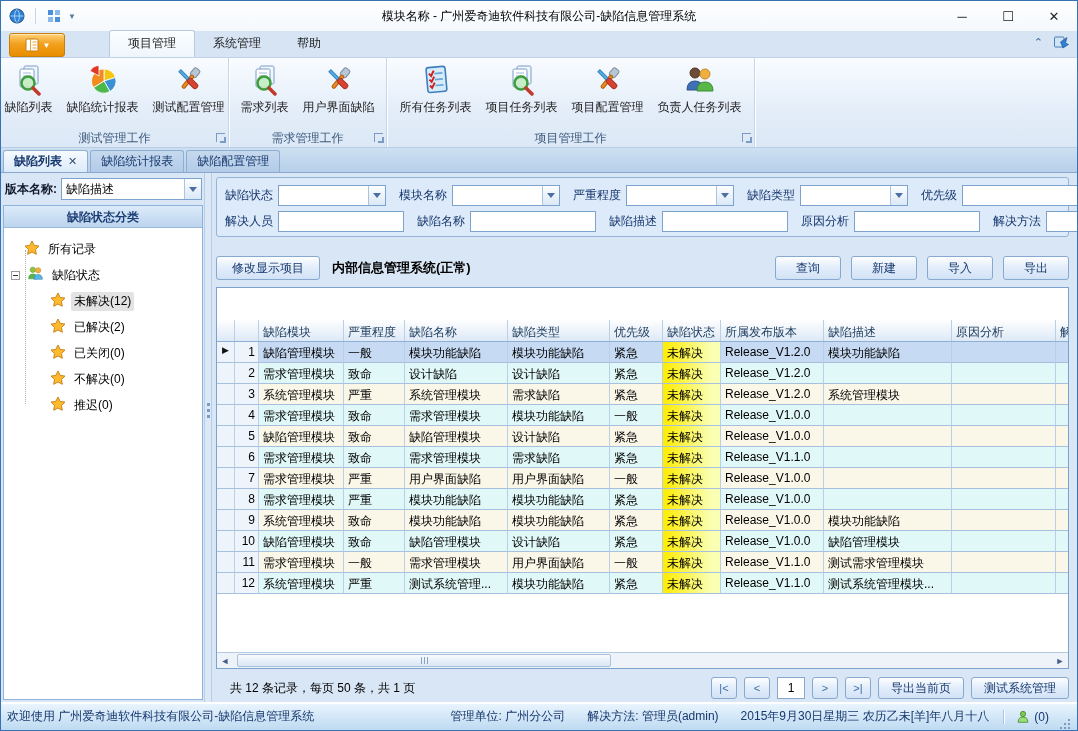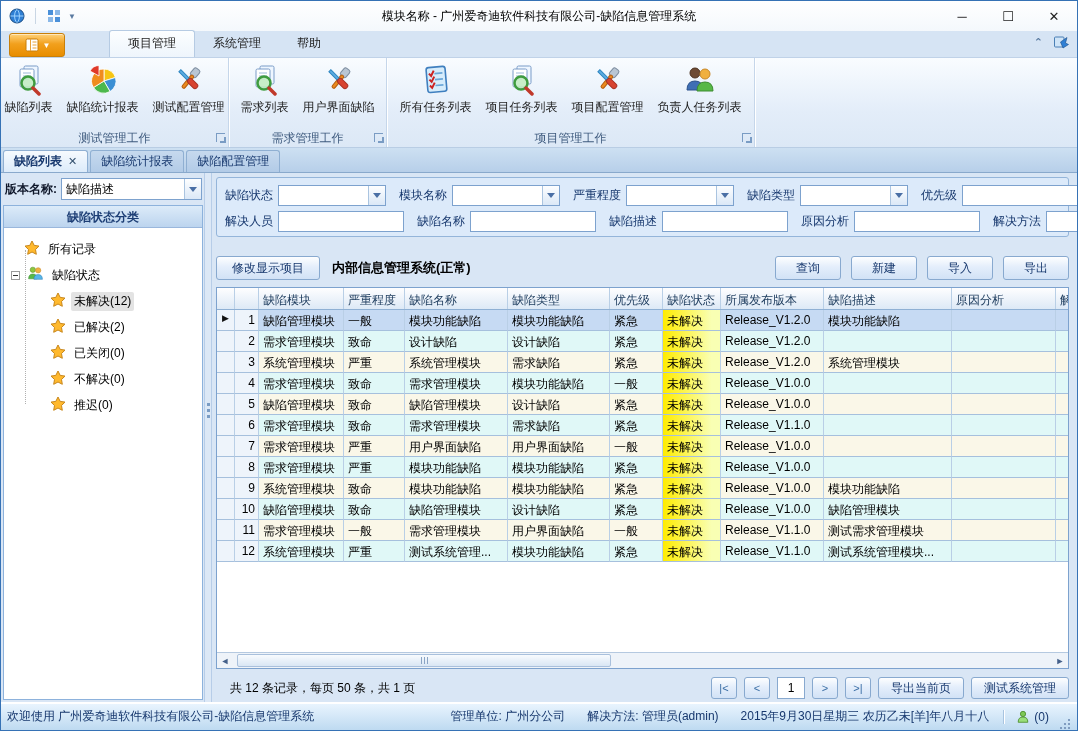--- a/index.html
+++ b/index.html
@@ -76,21 +76,21 @@
   .flabel { color:#17386e; white-space:nowrap; }
   .fcombo, .ftext { height:21px; background:#fff; border:1px solid #7da2ce; display:flex; align-items:center; }
 
   .gridtoolbar { position:absolute; left:4px; right:7px; top:82px; height:26px; display:flex; align-items:center; gap:12px; }
   .btn { height:24px; padding:0 12px; border:1px solid #88a9cf; border-radius:3px; background:linear-gradient(#fdfeff,#e4eefb 45%,#d2e2f6); color:#17386e; display:flex; align-items:center; justify-content:center; white-space:nowrap; }
   .sys-label { font-weight:bold; color:#000; font-size:13px; }
   .gt-right { margin-left:auto; display:flex; gap:10px; }
   .gt-right .btn { width:66px; }
 
   .grid { position:absolute; left:4px; right:7px; top:114px; height:382px; background:#fff; border:1px solid #7da2ce; overflow:hidden; }
-  .gh { display:flex; height:22px; background:linear-gradient(#fefeff,#dde9f6); border-bottom:1px solid #8fb0d4; }
+  .gh { display:flex; height:22px; background:linear-gradient(#fefeff,#dde9f6); border-bottom:1px solid #8fb0d4;margin-top:32px; }
   .gh .hc { flex:none; border-right:1px solid #b9cfe6; color:#1b3a5c; padding:4px 0 0 4px; overflow:hidden; white-space:nowrap; }
   .grow { display:flex; height:21px; }
   .grow .c { flex:none; border-right:1px solid #b9cfe6; border-bottom:1px solid #a6c0dd; padding:3px 0 0 4px; overflow:hidden; white-space:nowrap; color:#000; }
   .grow.cream .c { background:#faf7e8; }
   .grow.cyan .c { background:#e0f8f7; }
   .grow.sel .c { background:#c6daf3; }
   .grow .c.rowsel, .grow .c.rownum { background:#eef4fb !important; }
   .grow .c.rownum { text-align:right; padding-right:3px; padding-left:0; }
   .grow .c.status { background:linear-gradient(90deg,#ffec00,#f9ffb3 85%) !important; }
   .grow .c.rowsel { text-align:center; padding-left:0; font-size:9px; color:#111; }

